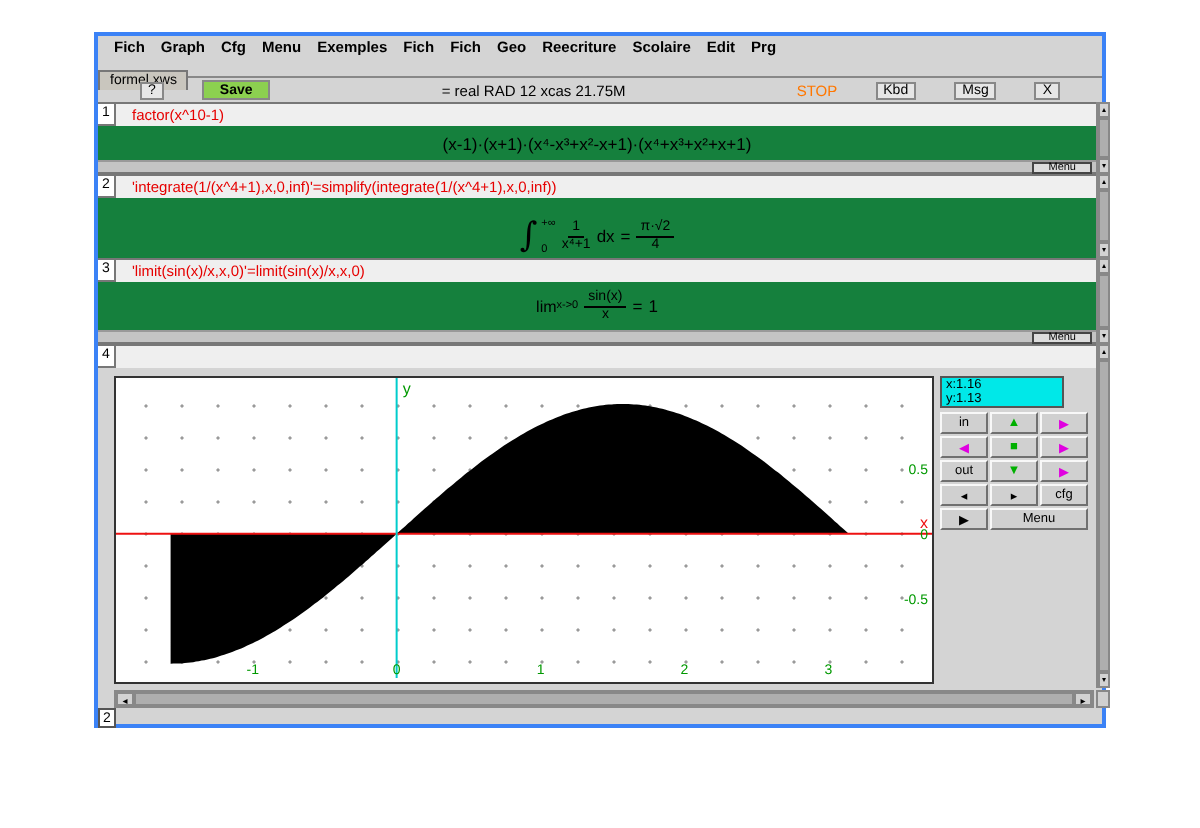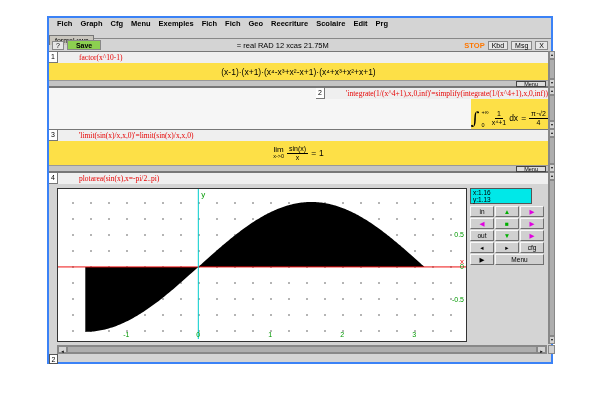--- a/index.html
+++ b/index.html
@@ -10,48 +10,48 @@
   
   .menubar { position:absolute; left:0; top:0; width:100%; height:11px;
              display:flex; align-items:center; gap:8px; padding-left:8px;
              font-size:7.5px; font-weight:bold; }
   .menubar span { cursor:default; white-space:nowrap; }
   .tabrow { position:absolute; left:0; top:11px; width:100%; height:10px;
             border-bottom:1px solid #888; }
   .tab { display:inline-block; height:10px; padding:0 5px; font-size:7px;
          line-height:9px; background:#c9c6be; border:1px solid #777; border-bottom:none; }
   .toolbar { position:absolute; left:0; top:21px; width:100%; height:12px;
-             display:flex; align-items:center; font-size:7.5px; padding:0 3px; gap:3px; }
+             display:flex; align-items:center; font-size:7.5px; padding:0 21px; gap:19px; }
   .tb-btn { background:#e6e6e6; border:1px solid #888; padding:0 3px; height:9px;
             line-height:8px; font-size:7px; }
   .save { background:#8cd050; font-weight:bold; padding:0 8px; height:10px; line-height:9px; }
   .spacer { flex:1; }
-  .stop { color:#ff7700; font-weight:bold; }
+  .stop { color:#ff7700; font-weight:normal; }
   
   .entry { position:absolute; left:0; width:499px; display:flex; flex-direction:column;
            border-top:1px solid #777; background:#f6f6f6; }
   .in-row { display:flex; align-items:center; height:11px; background:#efefef; flex:0 0 11px; }
   .num { width:9px; height:11px; background:#fff; border-right:1px solid #777;
          border-bottom:1px solid #777; text-align:center; font-size:7px; line-height:10px; }
-  .code { color:#e60000; font-family:Liberation Serif, serif; font-size:7.5px;
-          padding-left:21px; white-space:nowrap; }
+  .code { color:#e60000; font-family:Liberation Sans, sans-serif; font-size:7.5px;
+          padding-left:8px; white-space:nowrap; }
   .out-row { flex:1; display:flex; align-items:center; justify-content:center; gap:3px;
-             background:#fde047; font-size:8.5px; }
+             background:#15803d; font-size:8.5px; }
   .menu-row { flex:0 0 7px; position:relative; background:#c4c4c4;
               border-top:1px solid #999; border-bottom:1px solid #777; }
   .menu-btn { position:absolute; right:2px; top:0; height:6px; line-height:5px;
               font-size:5.5px; padding:0 7px; background:#dcdcdc; border:1px solid #444; }
   
   .frac { display:inline-flex; flex-direction:column; align-items:center;
           font-size:7px; line-height:8px; }
   .frac .fnum { border-bottom:1px solid #000; padding:0 2px; }
   .int-sign { font-size:17px; line-height:17px; font-family:"DejaVu Serif", serif; }
   .int-lims { display:inline-flex; flex-direction:column; justify-content:space-between;
               height:19px; font-size:5.5px; margin-left:-1px; }
-  .lim-wrap { display:inline-flex; flex-direction:column; align-items:center; line-height:7px; }
+  .lim-wrap { display:inline-flex; flex-direction:row; align-items:center; line-height:7px; }
   .lim-main { font-size:8px; }
   .lim-sub { font-size:5.5px; }
   
   .g-body { position:relative; flex:1; background:#d4d4d4; }
   .graph { position:absolute; left:8px; top:4px; width:410px; height:154px;
            border:1px solid #333; background-color:#fff;
            background-image:radial-gradient(circle,#9a9a9a 0.6px, transparent 1px);
            background-size:18px 16px; background-position:6px 6px; }
   .graph svg { display:block; }
   .panel { position:absolute; left:421px; top:4px; width:76px; font-size:6.5px; }
@@ -127,21 +127,21 @@
     <div class="menu-row">
       <span class="menu-btn">Menu</span>
     </div>
   </div>
   <div class="vscroll" style="top:33px;height:36px;">
     <span class="sb-arrow">▴</span>
     <span class="sb-thumb"></span>
     <span class="sb-arrow">▾</span>
   </div>
 
-  <div class="entry" style="top:69px;height:57px;align-items:flex-end;">
+  <div class="entry" style="top:69px;height:57px;">
     <div class="in-row">
       <span class="num">2</span>
       <span class="code">'integrate(1/(x^4+1),x,0,inf)'=simplify(integrate(1/(x^4+1),x,0,inf))</span>
     </div>
     <div class="out-row">
       <span class="int-sign">∫</span>
       <span class="int-lims">
         <span>+∞</span>
         <span>0</span>
       </span>
@@ -189,21 +189,20 @@
   </div>
   <div class="vscroll" style="top:111px;height:43px;">
     <span class="sb-arrow">▴</span>
     <span class="sb-thumb"></span>
     <span class="sb-arrow">▾</span>
   </div>
 
   <div class="entry" style="top:154px;height:172px;">
     <div class="in-row">
       <span class="num">4</span>
-      <span class="code">plotarea(sin(x),x=-pi/2..pi)</span>
     </div>
     <div class="g-body">
       <div class="graph">
         <svg width="408" height="152" viewBox="0 0 408 152">
             <path d="M27.3,77.9L27.3,142.9L28.7,142.8L30.1,142.8L31.5,142.7L32.9,142.7L34.4,142.5L35.8,142.4L37.2,142.2L38.6,142.1L40.0,141.8L41.4,141.6L42.8,141.3L44.2,141.1L45.7,140.8L47.1,140.4L48.5,140.1L49.9,139.7L51.3,139.3L52.7,138.8L54.1,138.4L55.5,137.9L57.0,137.4L58.4,136.9L59.8,136.3L61.2,135.8L62.6,135.2L64.0,134.6L65.4,133.9L66.8,133.3L68.3,132.6L69.7,131.9L71.1,131.2L72.5,130.5L73.9,129.7L75.3,128.9L76.7,128.1L78.2,127.3L79.6,126.5L81.0,125.6L82.4,124.7L83.8,123.8L85.2,122.9L86.6,122.0L88.0,121.1L89.5,120.1L90.9,119.1L92.3,118.1L93.7,117.1L95.1,116.1L96.5,115.1L97.9,114.0L99.3,112.9L100.8,111.9L102.2,110.8L103.6,109.7L105.0,108.5L106.4,107.4L107.8,106.3L109.2,105.1L110.6,103.9L112.1,102.8L113.5,101.6L114.9,100.4L116.3,99.2L117.7,98.0L119.1,96.8L120.5,95.5L121.9,94.3L123.4,93.1L124.8,91.8L126.2,90.6L127.6,89.3L129.0,88.1L130.4,86.8L131.8,85.6L133.3,84.3L134.7,83.0L136.1,81.7L137.5,80.5L138.9,79.2L140.3,77.9L141.7,76.6L143.1,75.4L144.6,74.1L146.0,72.8L147.4,71.6L148.8,70.3L150.2,69.0L151.6,67.8L153.0,66.5L154.4,65.3L155.9,64.0L157.3,62.8L158.7,61.5L160.1,60.3L161.5,59.1L162.9,57.9L164.3,56.6L165.7,55.4L167.2,54.3L168.6,53.1L170.0,51.9L171.4,50.7L172.8,49.6L174.2,48.4L175.6,47.3L177.1,46.2L178.5,45.1L179.9,44.0L181.3,42.9L182.7,41.8L184.1,40.8L185.5,39.8L186.9,38.7L188.4,37.7L189.8,36.7L191.2,35.8L192.6,34.8L194.0,33.8L195.4,32.9L196.8,32.0L198.2,31.1L199.7,30.2L201.1,29.4L202.5,28.5L203.9,27.7L205.3,26.9L206.7,26.1L208.1,25.4L209.5,24.6L211.0,23.9L212.4,23.2L213.8,22.6L215.2,21.9L216.6,21.3L218.0,20.7L219.4,20.1L220.9,19.5L222.3,19.0L223.7,18.4L225.1,17.9L226.5,17.5L227.9,17.0L229.3,16.6L230.7,16.2L232.2,15.8L233.6,15.4L235.0,15.1L236.4,14.8L237.8,14.5L239.2,14.2L240.6,14.0L242.0,13.8L243.5,13.6L244.9,13.4L246.3,13.3L247.7,13.2L249.1,13.1L250.5,13.0L251.9,13.0L253.3,13.0L254.8,13.0L256.2,13.0L257.6,13.1L259.0,13.2L260.4,13.3L261.8,13.4L263.2,13.6L264.7,13.8L266.1,14.0L267.5,14.2L268.9,14.5L270.3,14.8L271.7,15.1L273.1,15.4L274.5,15.8L276.0,16.2L277.4,16.6L278.8,17.0L280.2,17.5L281.6,17.9L283.0,18.4L284.4,19.0L285.8,19.5L287.3,20.1L288.7,20.7L290.1,21.3L291.5,21.9L292.9,22.6L294.3,23.2L295.7,23.9L297.1,24.6L298.6,25.4L300.0,26.1L301.4,26.9L302.8,27.7L304.2,28.5L305.6,29.4L307.0,30.2L308.5,31.1L309.9,32.0L311.3,32.9L312.7,33.8L314.1,34.8L315.5,35.8L316.9,36.7L318.3,37.7L319.8,38.7L321.2,39.8L322.6,40.8L324.0,41.8L325.4,42.9L326.8,44.0L328.2,45.1L329.6,46.2L331.1,47.3L332.5,48.4L333.9,49.6L335.3,50.7L336.7,51.9L338.1,53.1L339.5,54.3L340.9,55.4L342.4,56.6L343.8,57.9L345.2,59.1L346.6,60.3L348.0,61.5L349.4,62.8L350.8,64.0L352.3,65.3L353.7,66.5L355.1,67.8L356.5,69.0L357.9,70.3L359.3,71.6L360.7,72.8L362.1,74.1L363.6,75.4L365.0,76.6L366.4,77.9L366.4,77.9Z" fill="#000000"></path>
             <line x1="0" y1="77.92207792207792" x2="408" y2="77.92207792207792" stroke="#ee1111" stroke-width="1"></line>
             <line x1="140.3174603174603" y1="0" x2="140.3174603174603" y2="150" stroke="#00cccc" stroke-width="1"></line>
             <text x="68.35978835978835" y="148" fill="#009900" font-size="7" text-anchor="middle">-1</text>
             <text x="140.3174603174603" y="148" fill="#009900" font-size="7" text-anchor="middle">0</text>
             <text x="212.27513227513228" y="148" fill="#009900" font-size="7" text-anchor="middle">1</text>

